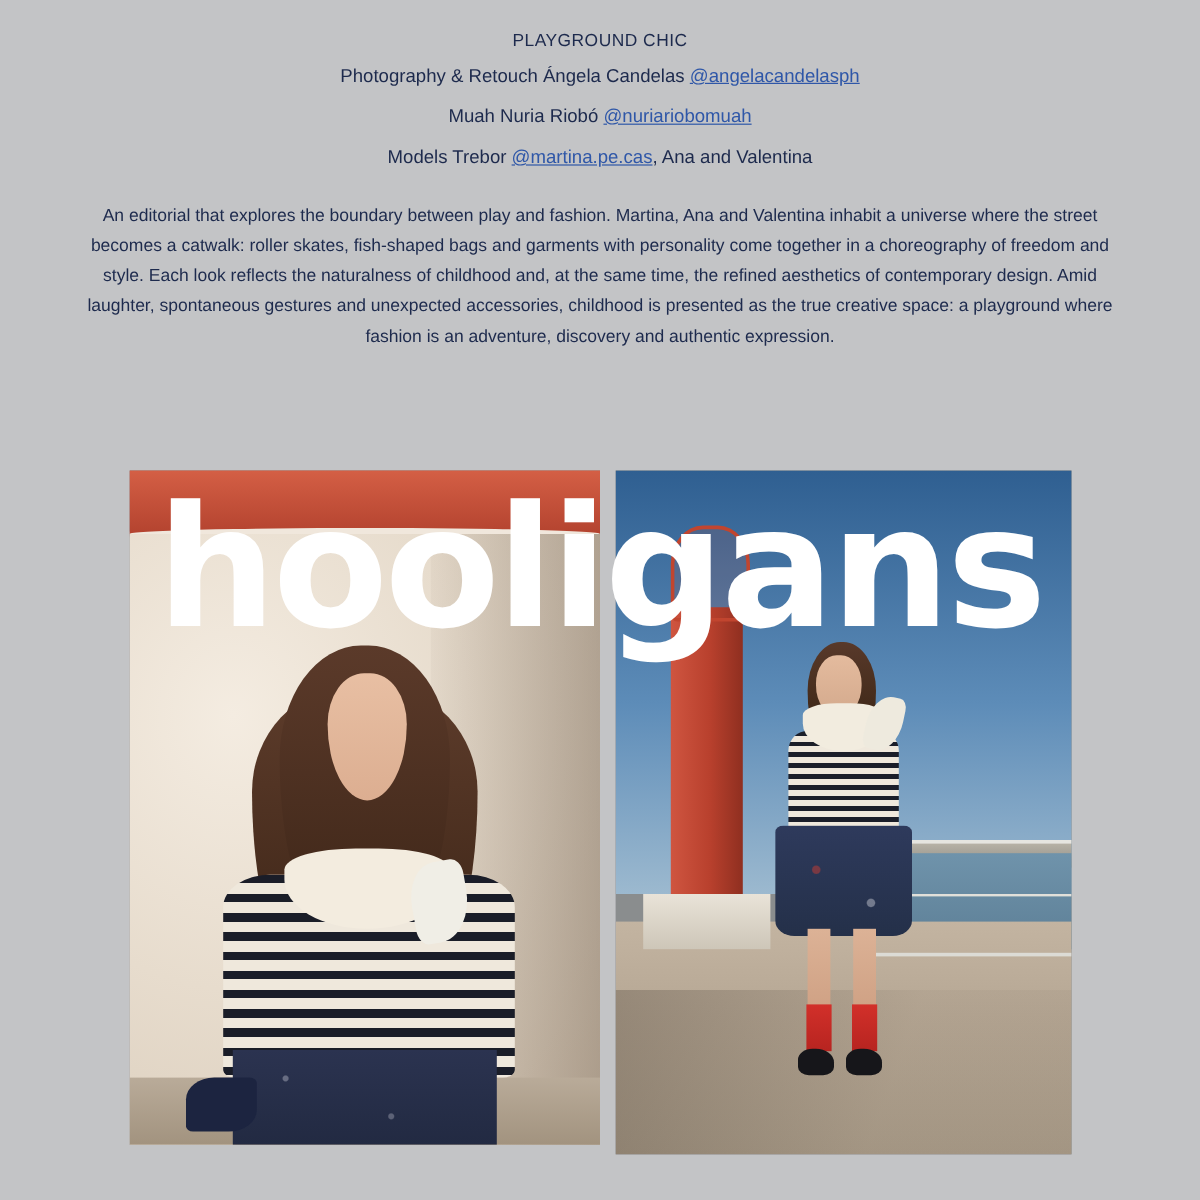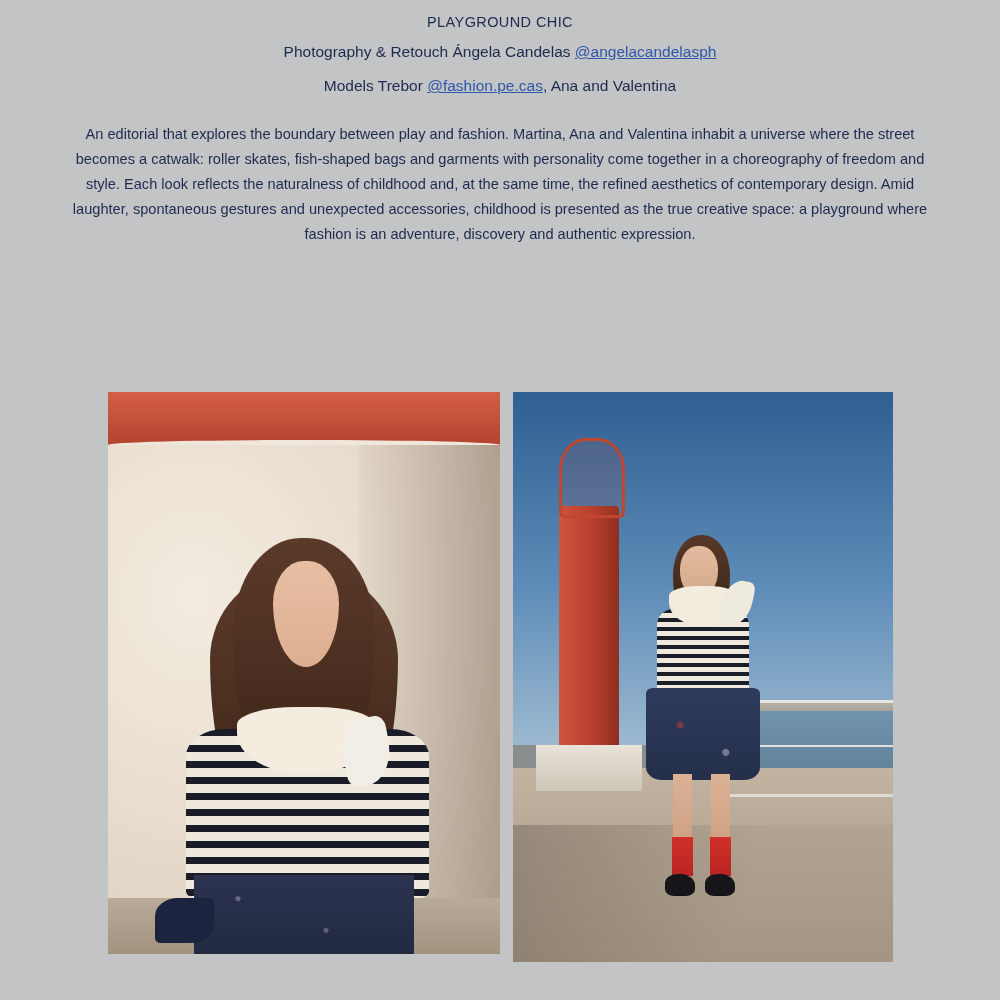--- a/index.html
+++ b/index.html
@@ -16,21 +16,21 @@
   }
 
   .page {
     position: relative;
     width: 1000px;
     height: 1000px;
   }
 
   
   .credits {
-    padding-top: 14px;
+    padding-top: 26px;
     text-align: center;
     color: #1d2a4d;
   }
   .credits .title {
     font-size: 14.5px;
     letter-spacing: 0.4px;
     color: #1d2a4d;
     margin-bottom: 13px;
   }
   .credit-line {
@@ -313,23 +313,26 @@
 <div class="page">
 
   <div class="credits">
     <div class="title">PLAYGROUND CHIC</div>
 
     <div class="credit-line">
       <span>Photography &amp; Retouch Ángela Candelas </span><a class="handle" href="#">@angelacandelasph</a><span></span>
     </div>
 
 
-
     <div class="credit-line">
-      <span>Models Trebor </span><a class="handle" href="#">@fashion.pe.cas</a><span>, Ana and Valentina</span>
+      <span>Muah Nuria Riobó  </span><a class="handle" href="#">@nuriariobomuah</a><span></span>
+    </div>
+
+    <div class="credit-line">
+      <span>Models Trebor </span><a class="handle" href="#">@martina.pe.cas</a><span>, Ana and Valentina</span>
     </div>
   </div>
 
   <div class="editorial">An editorial that explores the boundary between play and fashion. Martina, Ana and Valentina inhabit a universe where the street becomes a catwalk: roller skates, fish-shaped bags and garments with personality come together in a choreography of freedom and style. Each look reflects the naturalness of childhood and, at the same time, the refined aesthetics of contemporary design. Amid laughter, spontaneous gestures and unexpected accessories, childhood is presented as the true creative space: a playground where fashion is an adventure, discovery and authentic expression.</div>
 
   <div class="gallery">
 
     <div class="photo photo-left">
       <div class="left-scene">
         <div class="left-wall"></div>
@@ -368,14 +371,15 @@
         <div class="girl-r-legR"></div>
         <div class="girl-r-sockL"></div>
         <div class="girl-r-sockR"></div>
         <div class="girl-r-shoeL"></div>
         <div class="girl-r-shoeR"></div>
       </div>
     </div>
 
   </div>
 
+  <div class="wordmark">hooligans</div>
 
 </div>
 
 </body></html>

